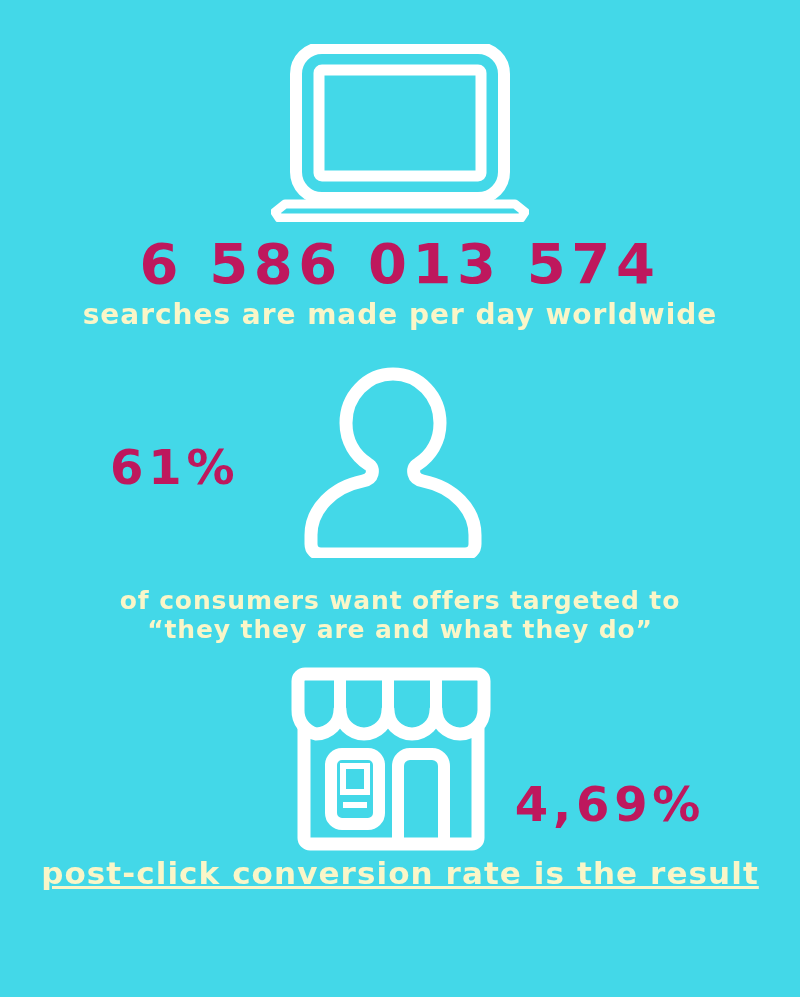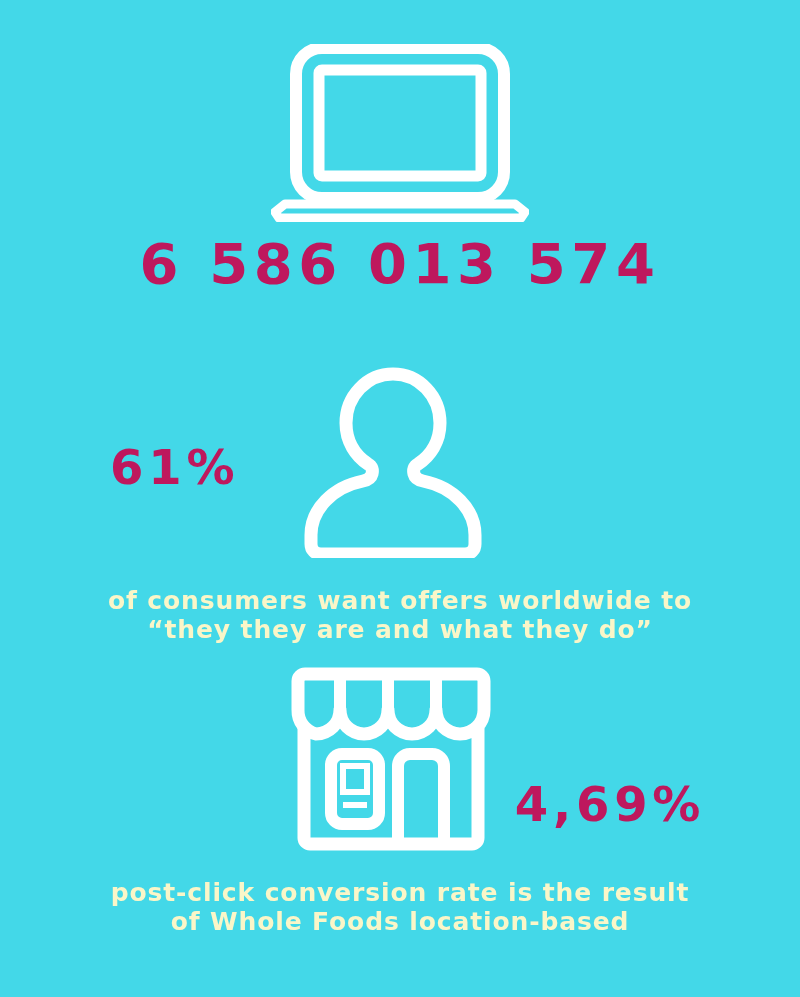--- a/index.html
+++ b/index.html
@@ -99,22 +99,23 @@
   #stat-469 {
     position: absolute;
     left: 500px;
     top: 780px;
     width: 220px;
     text-align: center;
     font-size: 48px;
   }
 
   #caption-3 {
-    top: 878px;
-    font-size: 25px;
+    top: 856px;
+    font-size: 31px;
+    text-decoration: underline;
   }
 
   .cap-line { display: block; }
 </style>
 </head>
 <body>
 
 <div id="poster">
 
   <div id="laptop-icon">
@@ -123,20 +124,23 @@
       <rect x="25" y="4" width="208" height="150" rx="26" ry="26" fill="none" stroke="#ffffff" stroke-width="12"></rect>
 
       <rect x="48" y="26" width="162" height="106" rx="3" ry="3" fill="none" stroke="#ffffff" stroke-width="11"></rect>
 
       <path d="M 4 168 L 14 160 L 244 160 L 254 168 L 250 174 L 8 174 Z" fill="none" stroke="#ffffff" stroke-width="9" stroke-linejoin="round"></path>
     </svg>
   </div>
 
   <div class="block stat-number" id="big-number">6 586 013 574</div>
 
+  <div class="block caption" id="caption-1">
+    <span class="cap-line">searches are made per day worldwide</span>
+  </div>
 
   <div id="person-icon">
     <svg viewBox="0 0 192 192" width="192" height="192" aria-hidden="true">
       <path d="M 96 8
                C 122 8 143 30 143 57
                C 143 76 133 90 121 98
                C 117 100 116 104 117 108
                C 118 112 121 114 126 115
                C 156 121 178 143 178 169
                L 178 178
@@ -148,21 +152,21 @@
                C 71 114 74 112 75 108
                C 76 104 75 100 71 98
                C 59 90 49 76 49 57
                C 49 30 70 8 96 8 Z" fill="none" stroke="#ffffff" stroke-width="13" stroke-linejoin="round"></path>
     </svg>
   </div>
 
   <div class="stat-number" id="stat-61">61%</div>
 
   <div class="block caption" id="caption-2">
-    <span class="cap-line">of consumers want offers worldwide to</span>
+    <span class="cap-line">of consumers want offers targeted to</span>
     <span class="cap-line">“they they are and what they do”</span>
   </div>
 
   <div id="store-icon">
     <svg viewBox="0 0 202 186" width="202" height="186" aria-hidden="true">
 
       <path d="M 15 8 L 187 8 A 7 7 0 0 1 194 15 L 194 44
                A 24 24 0 0 1 170 68 A 24 24 0 0 1 146 44
                A 24 24 0 0 1 122 68 A 24 24 0 0 1 98 44
                A 24 24 0 0 1 74 68 A 24 24 0 0 1 50 44
@@ -182,16 +186,15 @@
 
       <path d="M 108 178 L 108 100 A 12 12 0 0 1 120 88
                L 142 88 A 12 12 0 0 1 154 100 L 154 178" fill="none" stroke="#ffffff" stroke-width="12" stroke-linejoin="round"></path>
     </svg>
   </div>
 
   <div class="stat-number" id="stat-469">4,69%</div>
 
   <div class="block caption" id="caption-3">
     <span class="cap-line">post-click conversion rate is the result</span>
-    <span class="cap-line">of Whole Foods location-based</span>
   </div>
 
 </div>
 
 </body></html>

